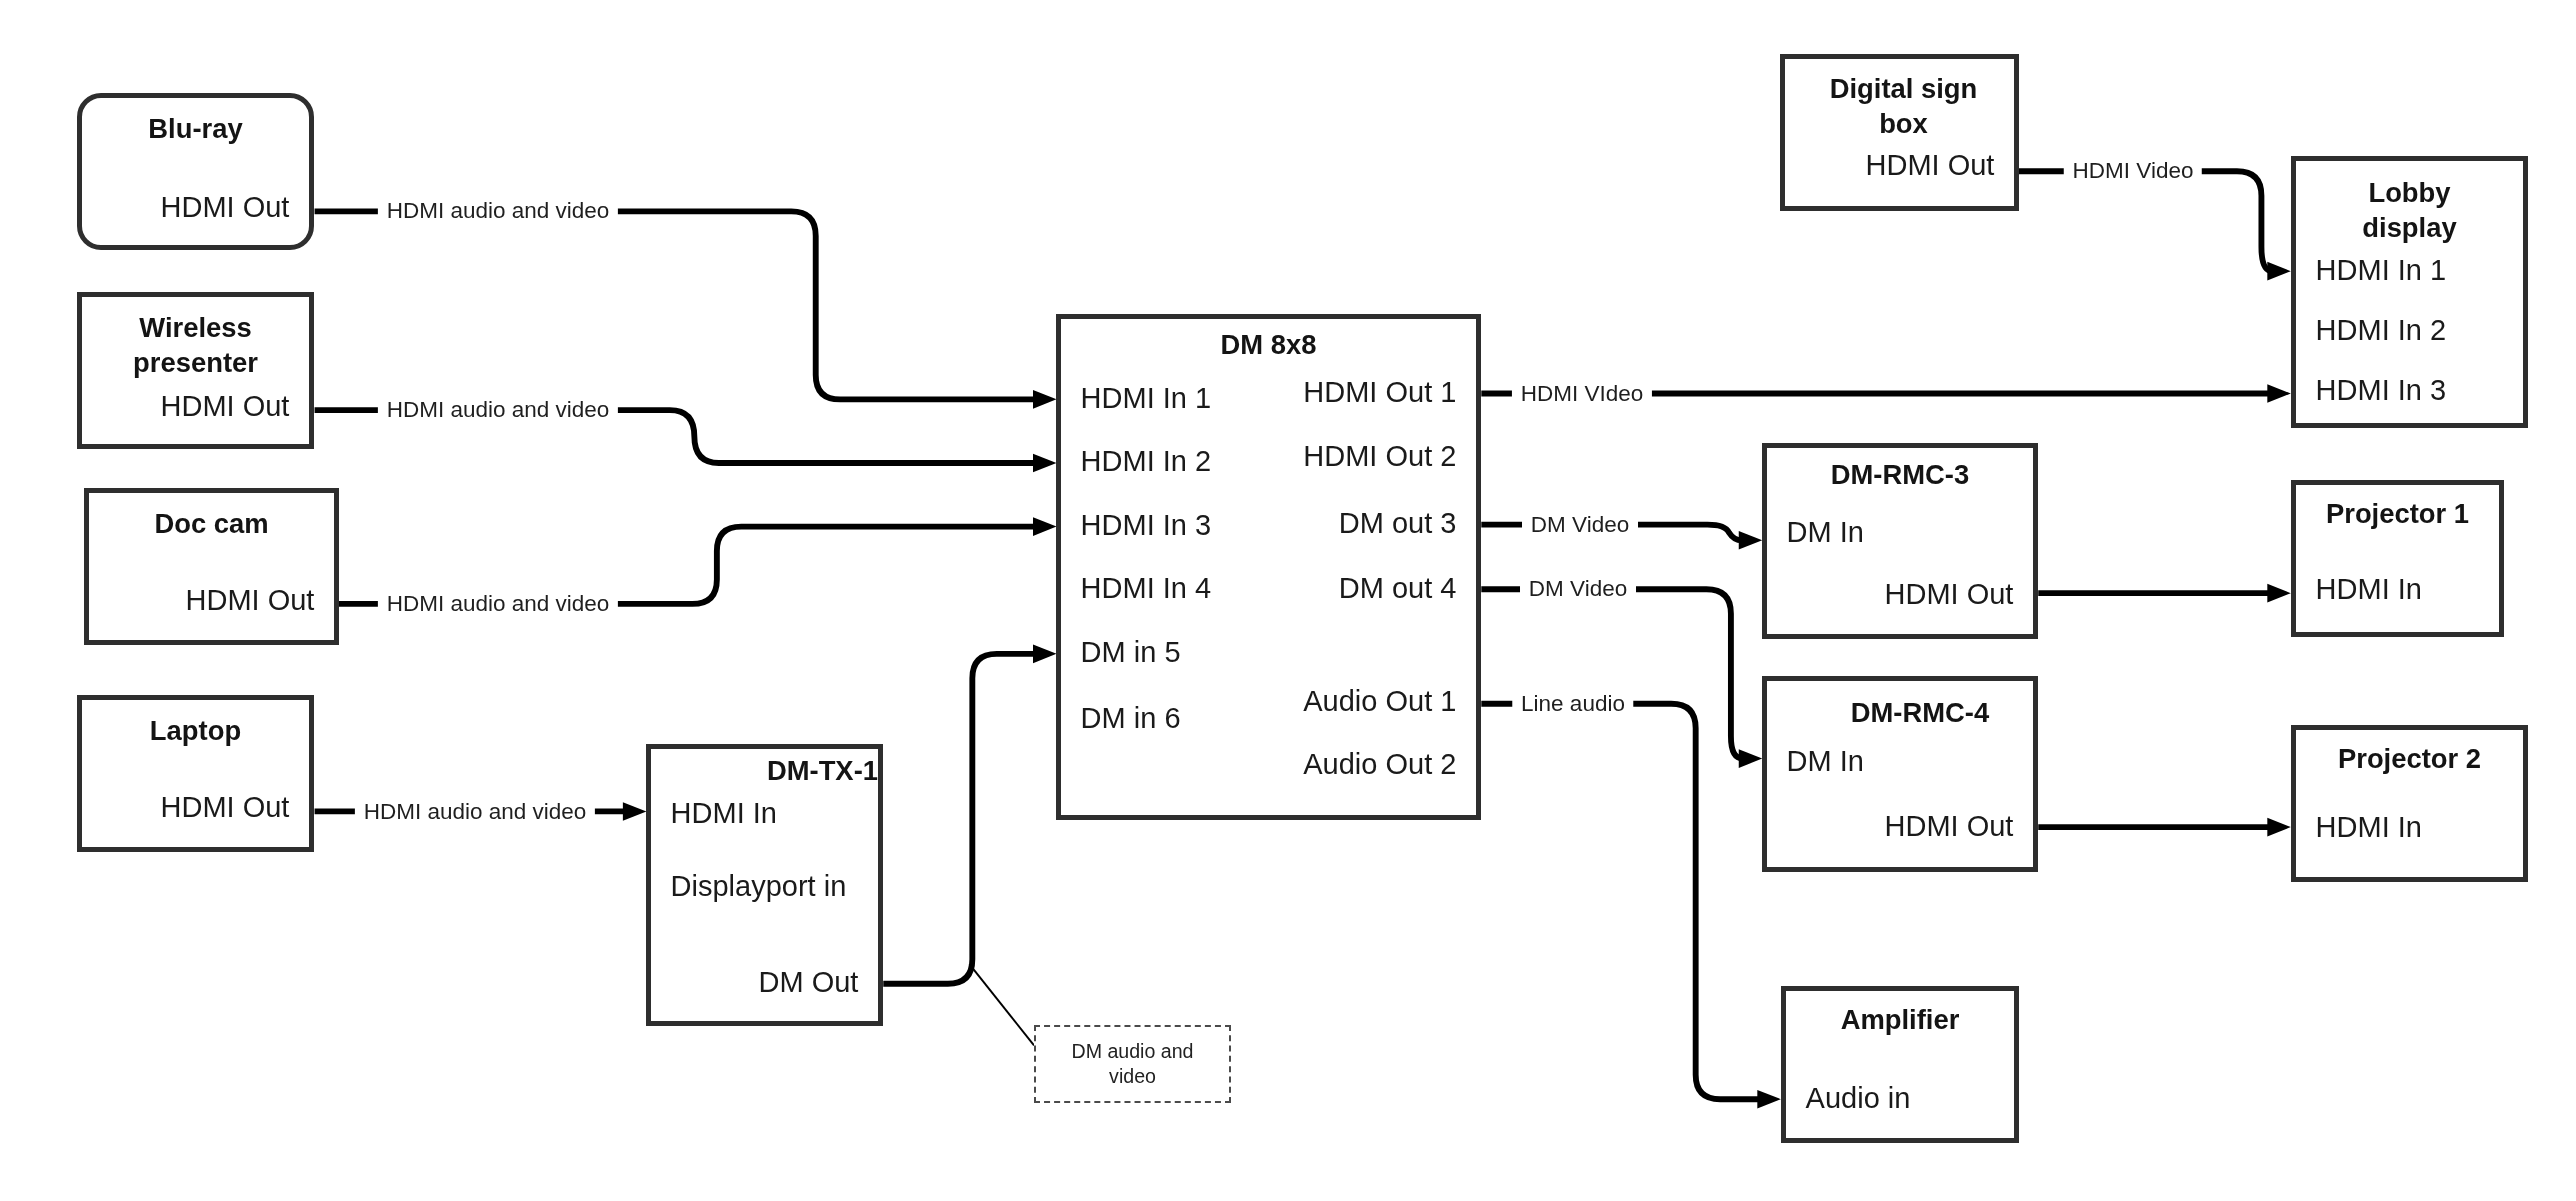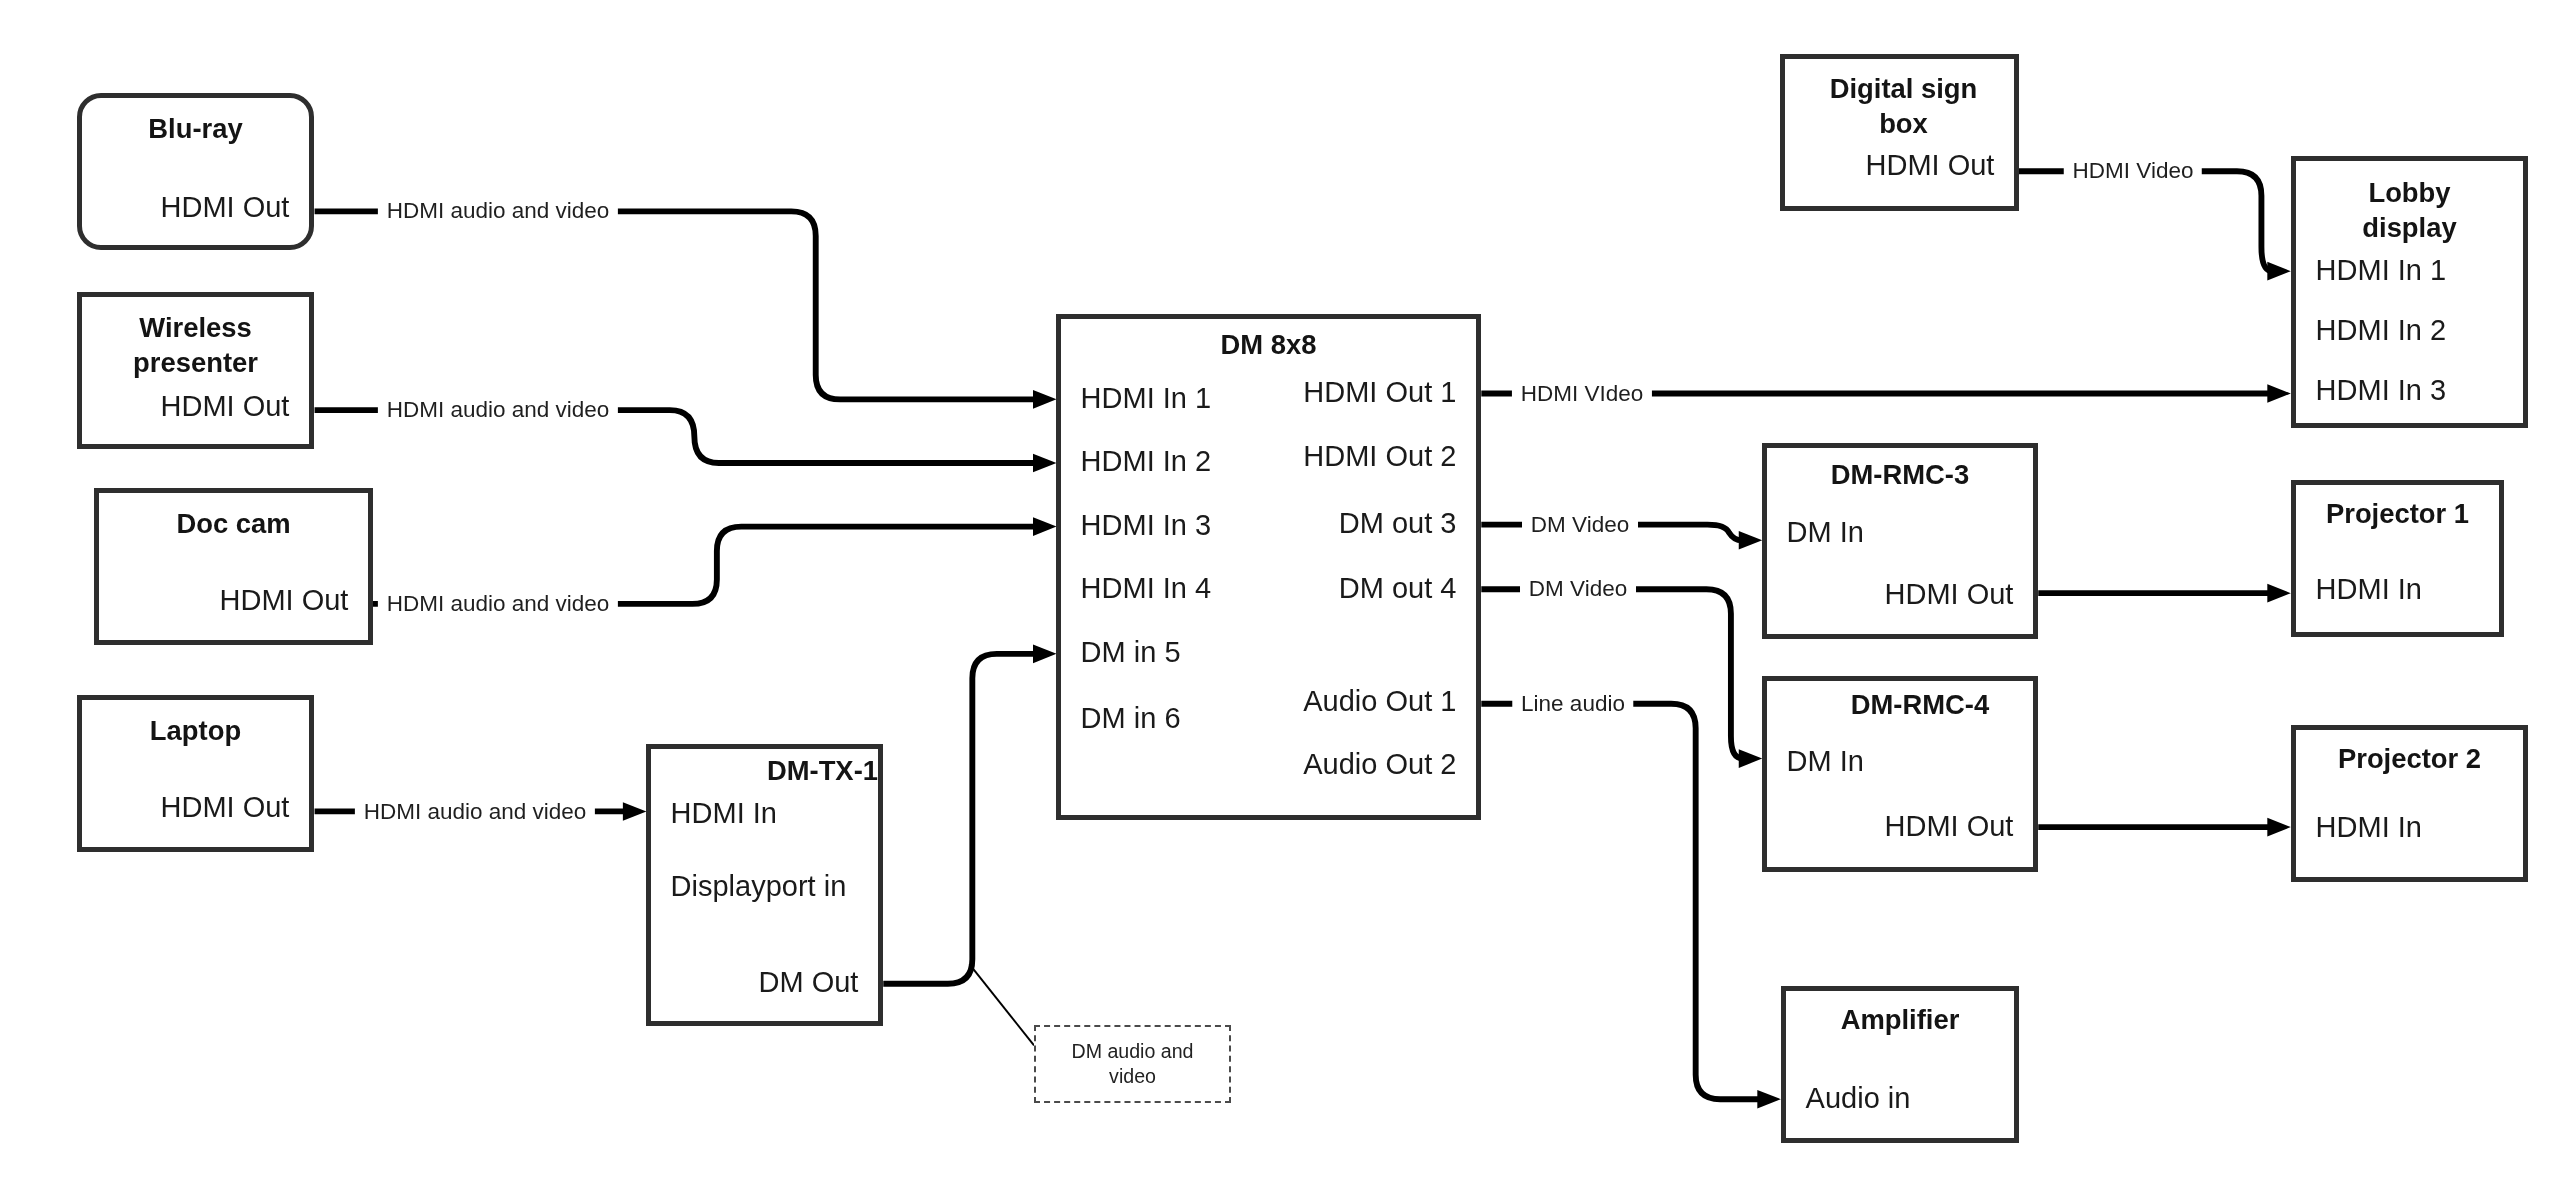--- a/index.html
+++ b/index.html
@@ -51,21 +51,21 @@
     </svg>
 <div class="box" style="left: 77px; top: 93px; width: 237px; height: 157px; border-radius: 24px;">
       <div class="title" style="top: 12.7px;">Blu-ray</div>
       <span class="port right" style="top: 95px;">HDMI Out</span>
     </div>
     <div class="box" style="left: 77px; top: 292px; width: 237px; height: 157px;">
       <div class="title" style="top: 12.7px;">Wireless
 presenter</div>
       <span class="port right" style="top: 95px;">HDMI Out</span>
     </div>
-    <div class="box" style="left: 94px; top: 488px; width: 279px; height: 157px;">
+    <div class="box" style="left: 84px; top: 488px; width: 255px; height: 157px;">
       <div class="title" style="top: 12.7px;">Doc cam</div>
       <span class="port right" style="top: 93px;">HDMI Out</span>
     </div>
     <div class="box" style="left: 77px; top: 695px; width: 237px; height: 157px;">
       <div class="title" style="top: 12.7px;">Laptop</div>
       <span class="port right" style="top: 93px;">HDMI Out</span>
     </div>
     <div class="box" style="left: 646px; top: 744px; width: 237px; height: 282px;">
       <div class="title" style="top: 3.9px; text-align: right;">DM-TX-1</div>
       <span class="port left" style="top: 50px;">HDMI In</span>
@@ -102,21 +102,21 @@
     <div class="box" style="left: 1762px; top: 443px; width: 276px; height: 196px;">
       <div class="title" style="top: 8.8px;">DM-RMC-3</div>
       <span class="port left" style="top: 70px;">DM In</span>
       <span class="port right" style="top: 132px;">HDMI Out</span>
     </div>
     <div class="box" style="left: 2291px; top: 480px; width: 213px; height: 157px;">
       <div class="title" style="top: 10.8px;">Projector 1</div>
       <span class="port left" style="top: 90px;">HDMI In</span>
     </div>
     <div class="box" style="left: 1762px; top: 676px; width: 276px; height: 196px;">
-      <div class="title" style="top: 6px; padding-left: 40px;">DM-RMC-4</div>
+      <div class="title" style="top: 14px; padding-left: 40px;">DM-RMC-4</div>
       <span class="port left" style="top: 66px;">DM In</span>
       <span class="port right" style="top: 131px;">HDMI Out</span>
     </div>
     <div class="box" style="left: 2291px; top: 725px; width: 237px; height: 157px;">
       <div class="title" style="top: 10.8px;">Projector 2</div>
       <span class="port left" style="top: 83px;">HDMI In</span>
     </div>
     <div class="box" style="left: 1781px; top: 986px; width: 238px; height: 157px;">
       <div class="title" style="top: 10.8px;">Amplifier</div>
       <span class="port left" style="top: 93px;">Audio in</span>

